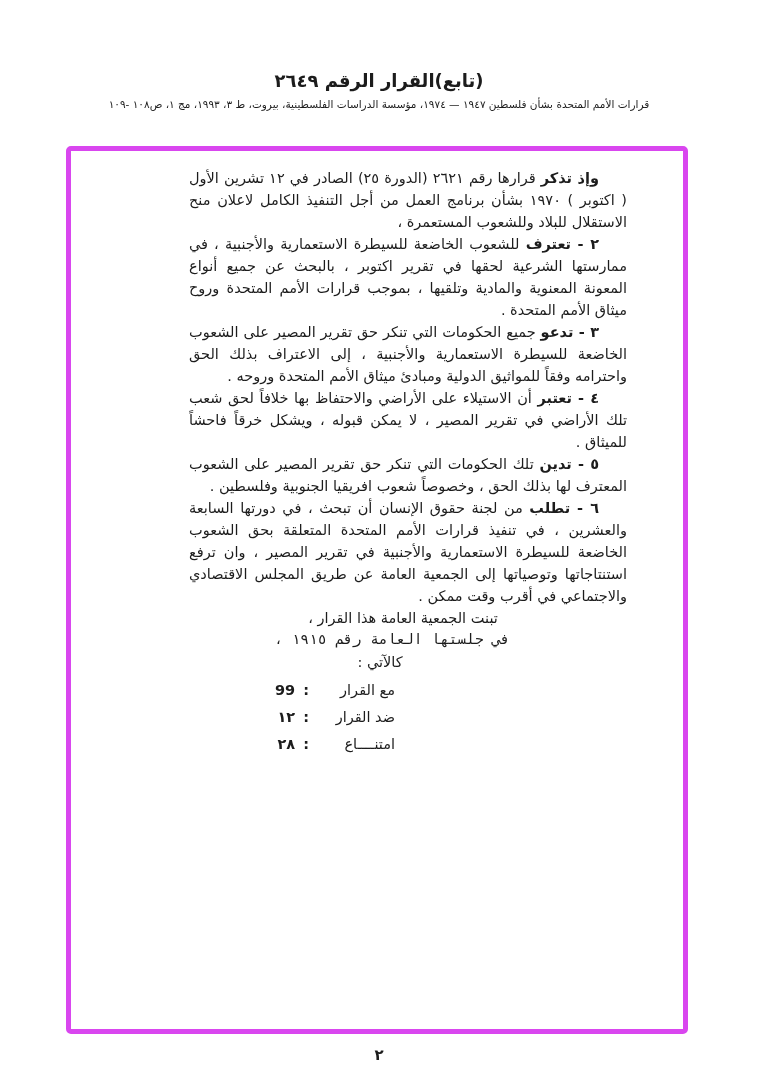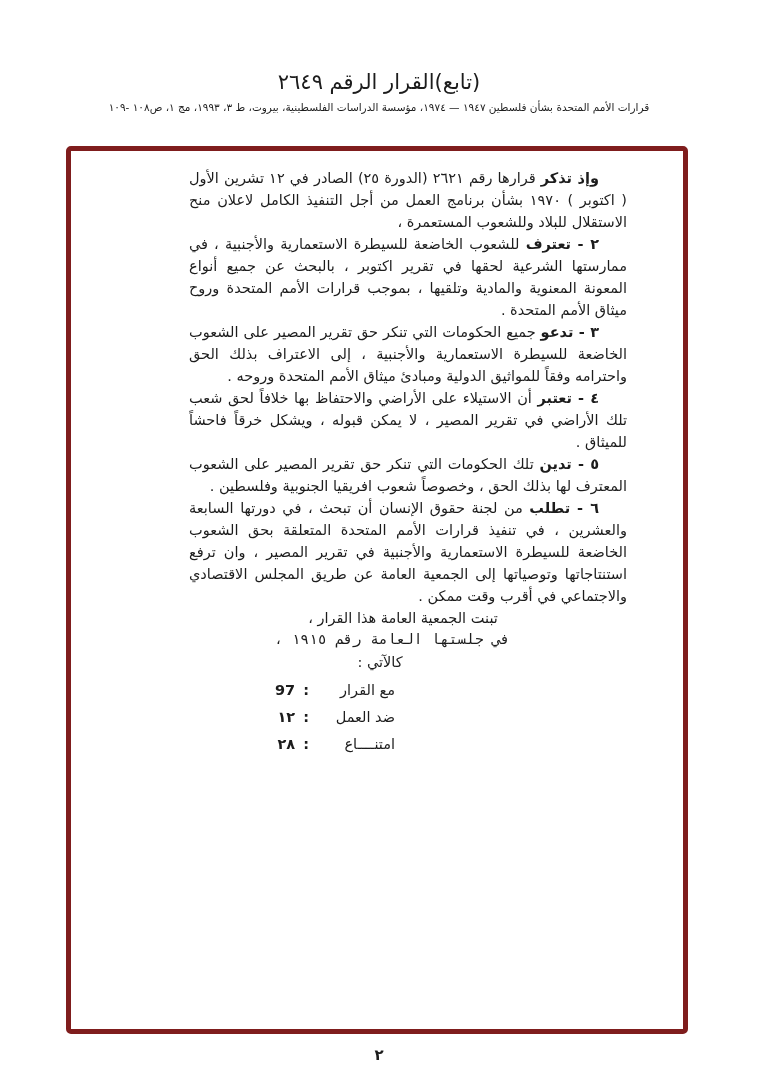--- a/index.html
+++ b/index.html
@@ -18,37 +18,37 @@
   }
   .header {
     position: absolute;
     top: 70px;
     left: 0;
     width: 100%;
     text-align: center;
     direction: rtl;
   }
   .title {
-    font-size: 21px;
-    font-weight: normal;
+    font-size: 18px;
+    font-weight: bold;
     letter-spacing: 0.5px;
   }
   .citation {
     margin-top: 7px;
     font-size: 10.5px;
     font-weight: normal;
     white-space: nowrap;
   }
   .green-box {
     position: absolute;
     left: 66px;
     top: 146px;
     width: 612px;
     height: 878px;
-    border: 5px solid #7f1d1d;
+    border: 5px solid #d946ef;
     border-radius: 5px;
     background: #ffffff;
   }
   .text-col {
     direction: rtl;
     margin: 16px 56px 0 118px;
     font-size: 14.5px;
     line-height: 22px;
     text-align: justify;
   }
@@ -146,24 +146,24 @@
       </p>
 
       <p class="adopt indent-0">تبنت الجمعية العامة هذا القرار ،</p>
       <p class="adopt indent-1">في جلستها العامة رقم ١٩١٥ ،</p>
       <p class="adopt indent-2">كالآتي :</p>
 
       <div class="votes">
         <div class="vote-row">
           <span class="vote-label">مع القرار</span>
           <span class="vote-sep">:</span>
-          <span class="vote-value">97</span>
+          <span class="vote-value">99</span>
         </div>
         <div class="vote-row">
-          <span class="vote-label">ضد العمل</span>
+          <span class="vote-label">ضد القرار</span>
           <span class="vote-sep">:</span>
           <span class="vote-value">١٢</span>
         </div>
         <div class="vote-row">
           <span class="vote-label">امتنــــاع</span>
           <span class="vote-sep">:</span>
           <span class="vote-value">٢٨</span>
         </div>
       </div>
 

